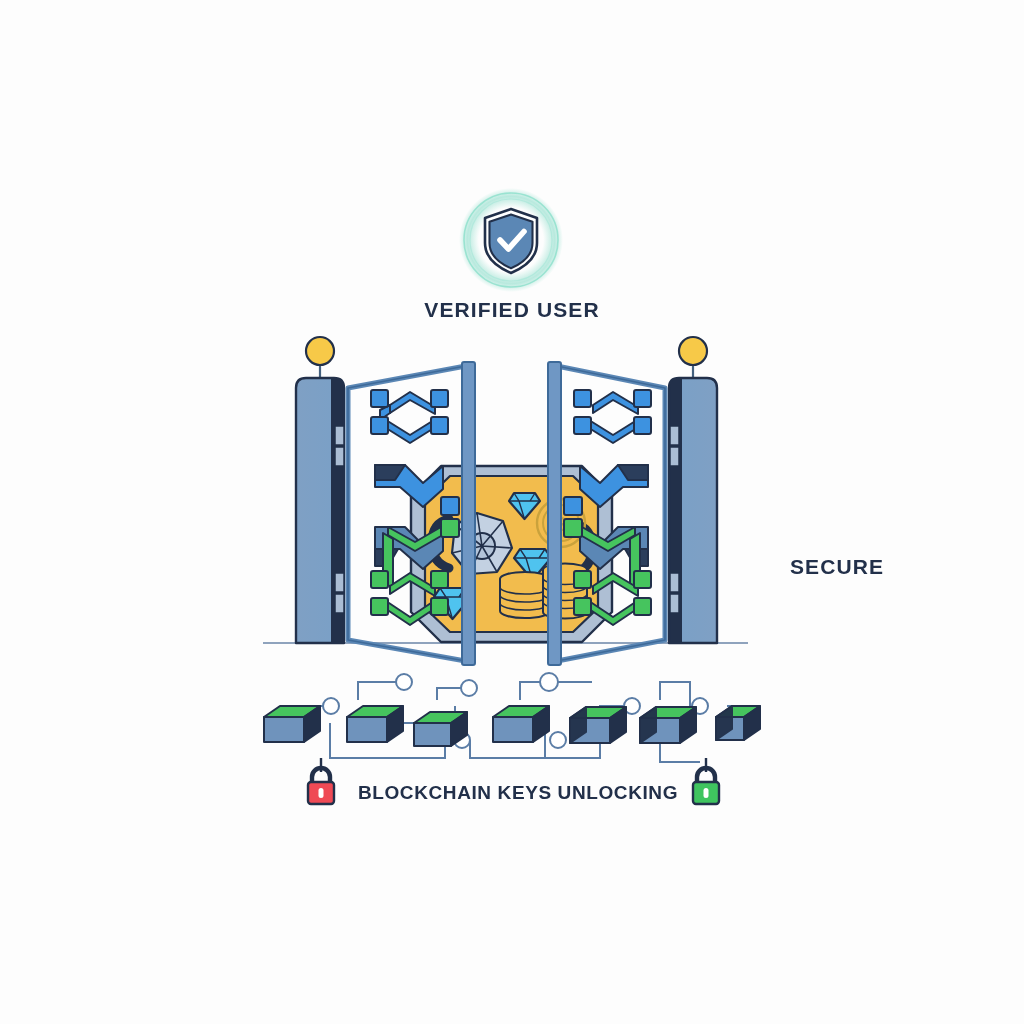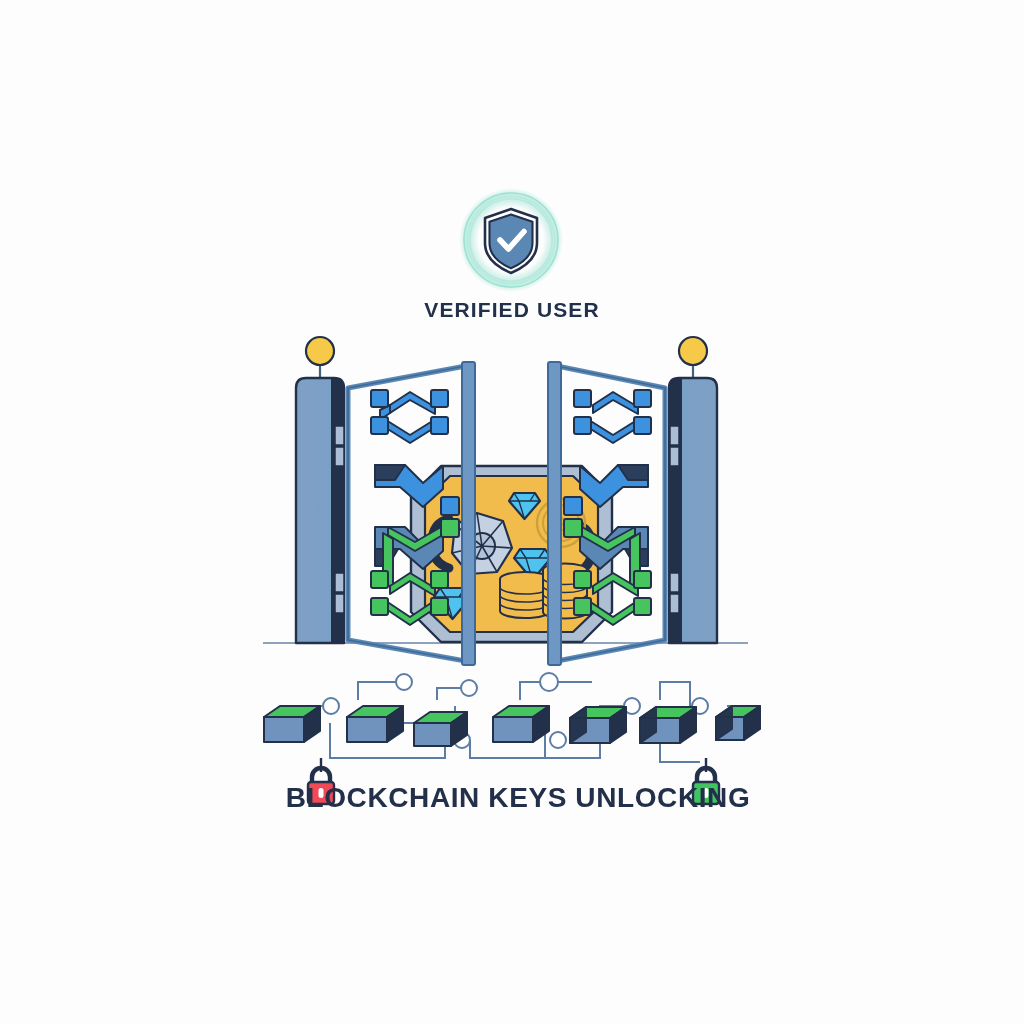--- a/index.html
+++ b/index.html
@@ -43,21 +43,21 @@
     top: 487px;
     width: 160px;
     font-size: 21px;
     line-height: 32px;
     letter-spacing: 1.1px;
     text-align: left;
   }
   #chain-label {
     left: 12px; right: 0;
     top: 782px;
-    font-size: 28px;
+    font-size: 19px;
     letter-spacing: 0.6px;
   }
 </style>
 </head>
 <body>
 
 <div id="canvas">
 
   <svg id="scene" viewBox="0 0 1024 1024">
     <defs>
@@ -312,17 +312,18 @@
       <line x1="706" y1="758" x2="706" y2="772" stroke="#22304a" stroke-width="2.4"></line>
       <path d="M697 784 v-7 a9 9 0 0 1 18 0 v7" fill="none" stroke="#22304a" stroke-width="4.4" stroke-linecap="round"></path>
       <rect x="693" y="782" width="26" height="22" rx="3" fill="#3fc45f" stroke="#22304a" stroke-width="2.4"></rect>
       <rect x="703.5" y="788" width="5" height="10" rx="2.5" fill="#ffffff"></rect>
     </g>
   </svg>
 
   <div class="label" id="verified-label">VERIFIED USER</div>
 
   <div class="label" id="vault-label">
+    <div>SECURE</div>
   </div>
 
   <div class="label" id="chain-label">BLOCKCHAIN KEYS UNLOCKING</div>
 
 </div>
 
 </body></html>

